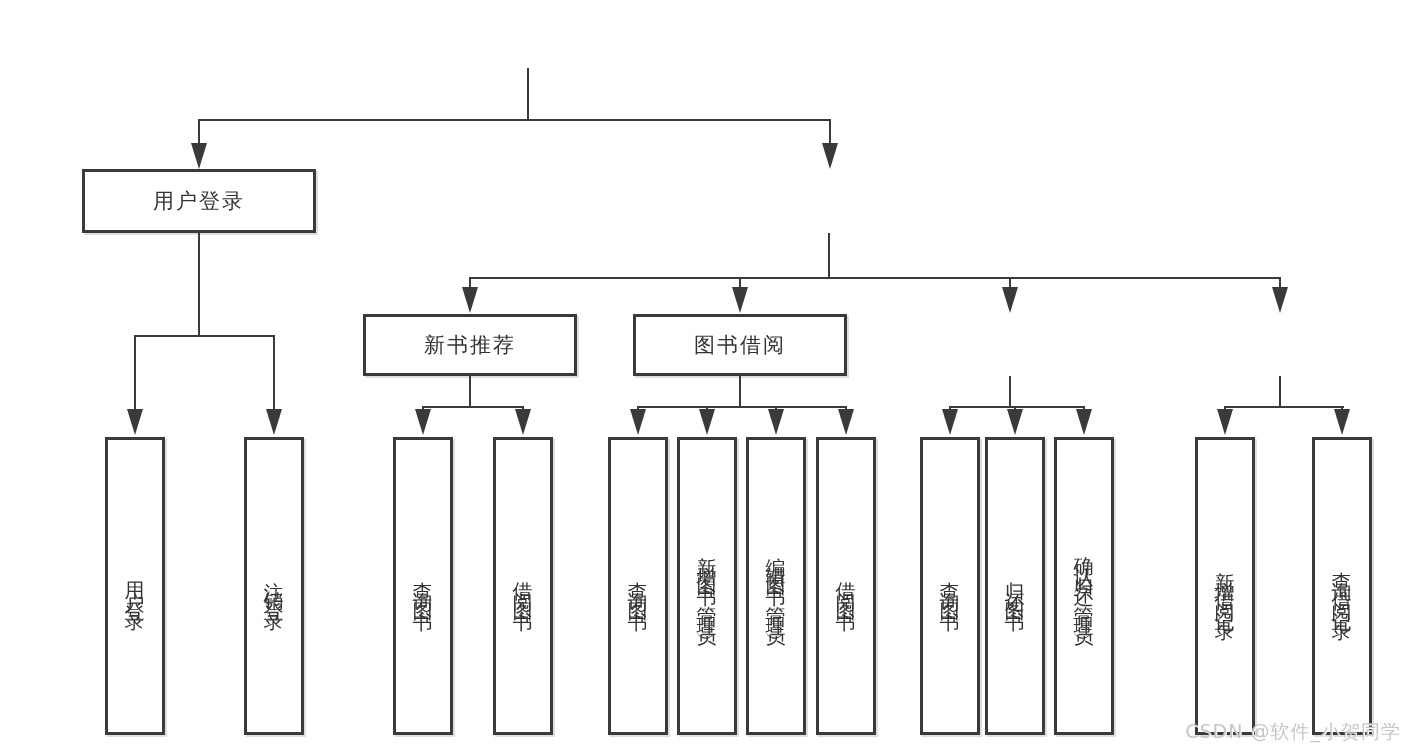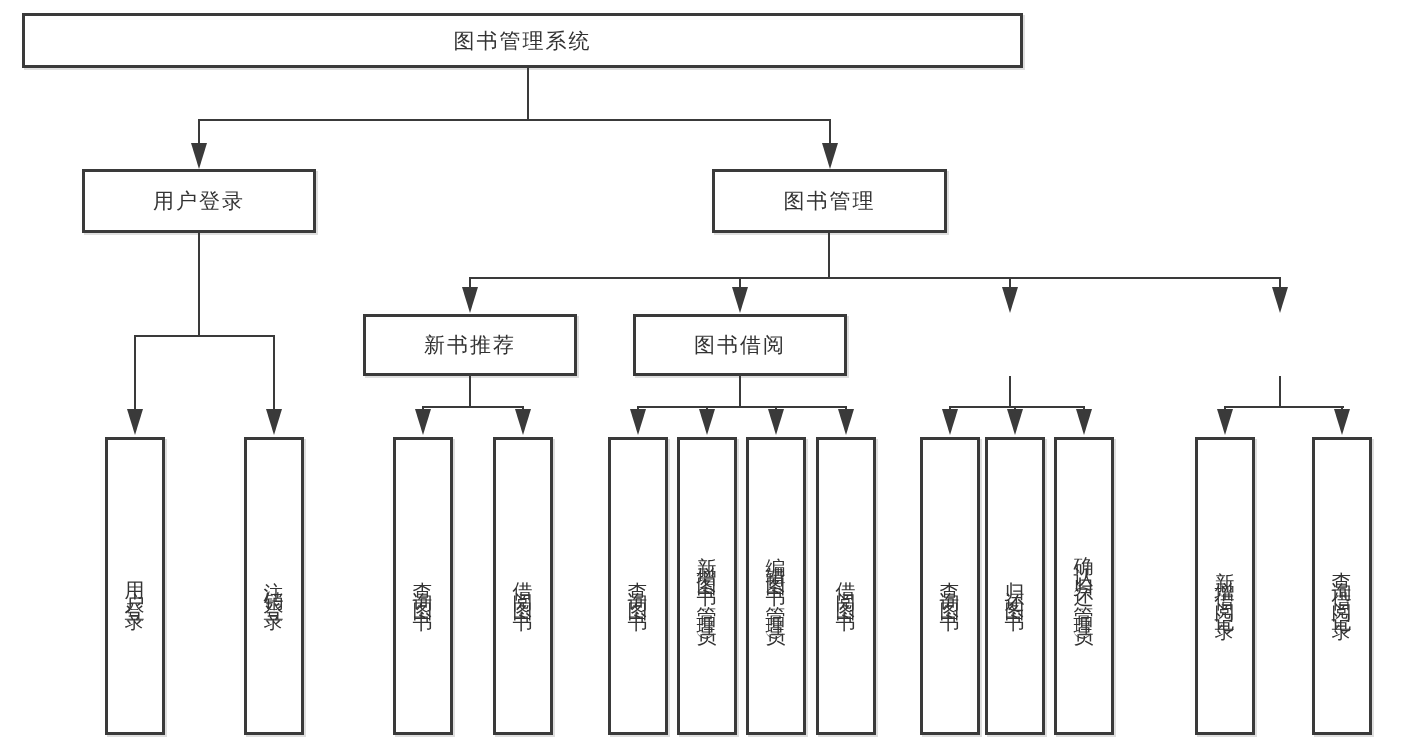--- a/index.html
+++ b/index.html
@@ -48,33 +48,31 @@
     color:var(--wm);
     text-shadow:1px 1px 0 #ffffff;
     white-space:nowrap;
   }
 </style>
 </head>
 <body>
 
 <div class="canvas">
 
-  <div class="box" style="left:22px;top:13px;width:1001px;height:55px;">图书管理系统</div>
 
   <div>
     <div class="vline" style="left:527px;top:68px;height:53px;"></div>
     <div class="hline" style="left:198px;top:119px;width:633px;"></div>
     <div class="vline" style="left:198px;top:119px;height:26px;"></div>
     <div class="arrow" style="left:191px;top:143px;"></div>
     <div class="vline" style="left:829px;top:119px;height:26px;"></div>
     <div class="arrow" style="left:822px;top:143px;"></div>
   </div>
 
   <div class="box" style="left:82px;top:169px;width:234px;height:64px;">用户登录</div>
-  <div class="box" style="left:712px;top:169px;width:235px;height:64px;">图书管理</div>
 
   <div>
     <div class="vline" style="left:198px;top:233px;height:104px;"></div>
     <div class="hline" style="left:134px;top:335px;width:141px;"></div>
     <div class="vline" style="left:134px;top:335px;height:76px;"></div>
     <div class="arrow" style="left:127px;top:409px;"></div>
     <div class="vline" style="left:273px;top:335px;height:76px;"></div>
     <div class="arrow" style="left:266px;top:409px;"></div>
   </div>
 
@@ -147,14 +145,15 @@
   <div class="box vbox" style="left:746px;top:437px;width:60px;height:298px;">编辑图书（管理员）</div>
   <div class="box vbox" style="left:816px;top:437px;width:60px;height:298px;">借阅图书</div>
 
   <div class="box vbox" style="left:920px;top:437px;width:60px;height:298px;">查询图书</div>
   <div class="box vbox" style="left:985px;top:437px;width:60px;height:298px;">归还图书</div>
   <div class="box vbox" style="left:1054px;top:437px;width:60px;height:298px;">确认归还（管理员）</div>
 
   <div class="box vbox" style="left:1195px;top:437px;width:60px;height:298px;">新增借阅记录</div>
   <div class="box vbox" style="left:1312px;top:437px;width:60px;height:298px;">查询借阅记录</div>
 
+  <div class="watermark">CSDN @软件_小贺同学</div>
 
 </div>
 
 </body></html>

